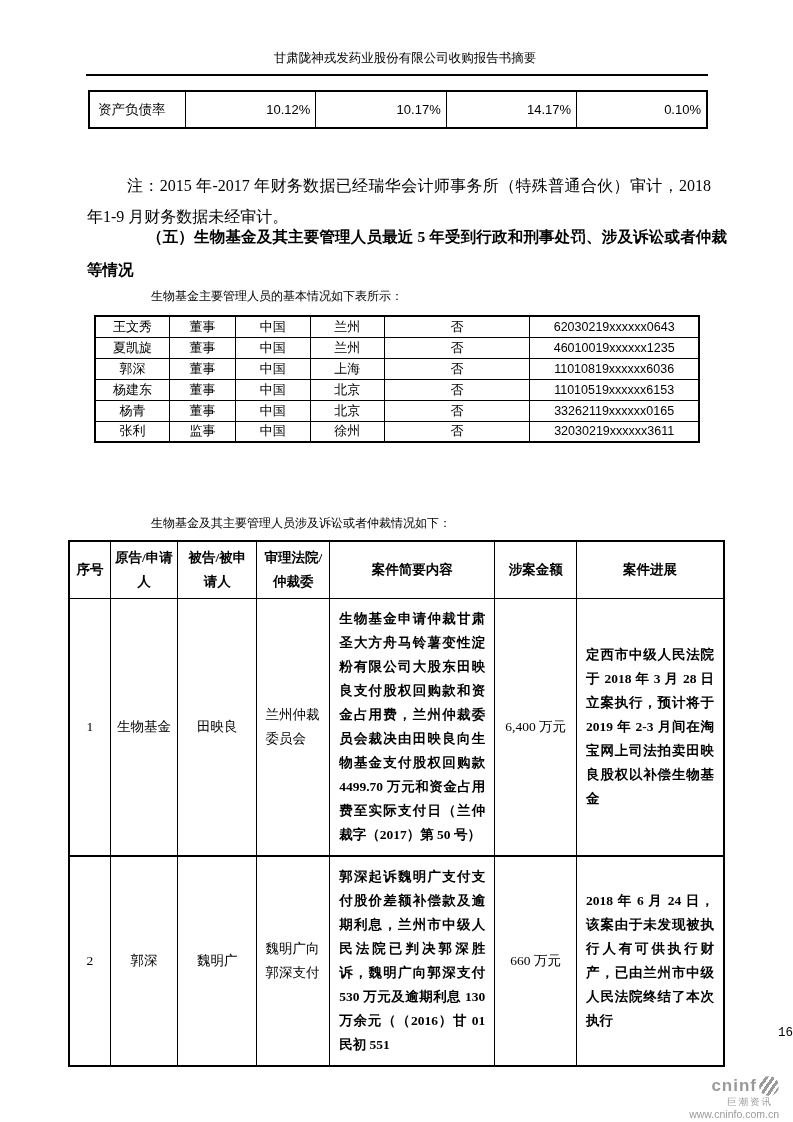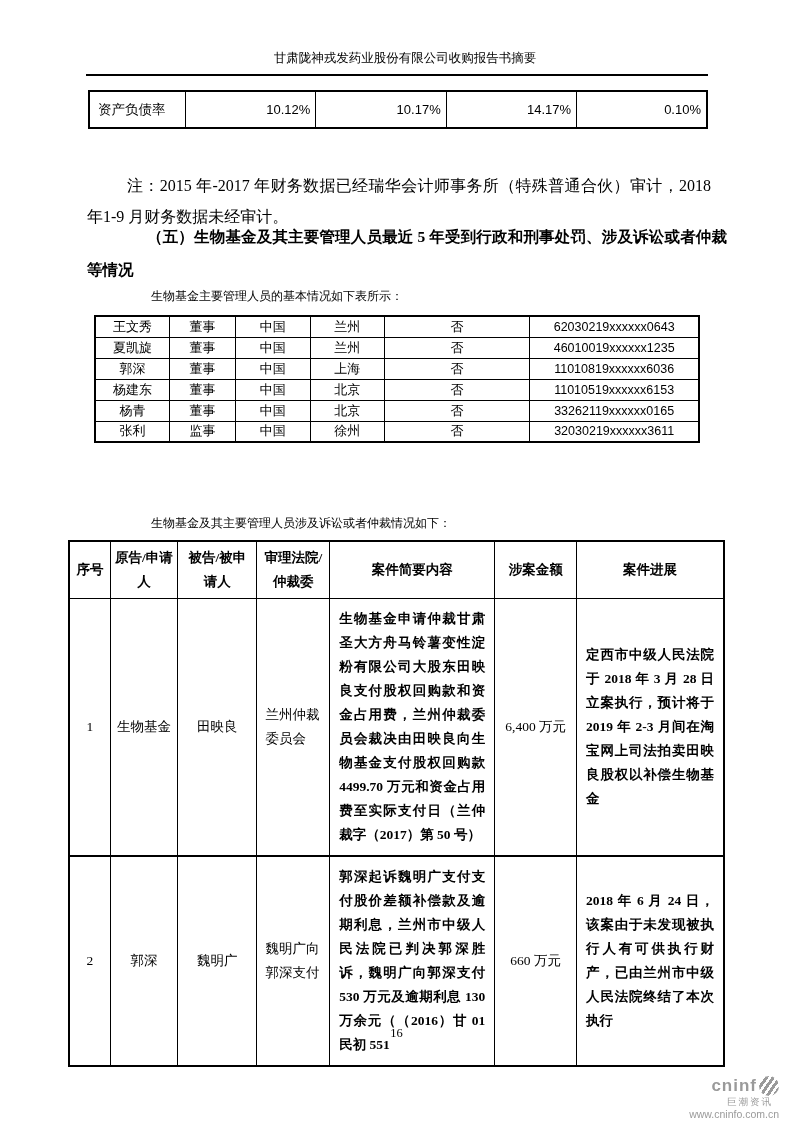--- a/index.html
+++ b/index.html
@@ -65,22 +65,22 @@
   .lit-table .row-1 td { height:241px; }
   .lit-table .row-2 td { height:170px; border-top:2px solid #000; }
   .lit-table td.longtext {
     text-align:justify; padding:8px 9px; line-height:24px;font-weight:bold;
   }
   .lit-table td.court { text-align:left; padding:0 8px; line-height:24px; }
   .lit-table td.who { line-height:24px; padding:0 4px;text-align:center; }
   
   .page-number {
     position:absolute; top:1026px; left:0; width:100%;
-    text-align:center; font-size:12.5px;
-    font-family:Liberation Serif, serif;
+    text-align:right; font-size:12.5px;
+    font-family:Liberation Mono, monospace;
   }
   .cninfo-logo {
     position:absolute; top:1076px; right:14px; width:140px;
     color:#9a9a9a; text-align:right;
     font-family:"Liberation Sans","DejaVu Sans",sans-serif;
     line-height:1.1;
   }
   .logo-top { display:flex; justify-content:flex-end; align-items:center; gap:2px; }
   .logo-brand { font-size:17px; font-weight:bold; letter-spacing:1px; }
   .logo-globe {

